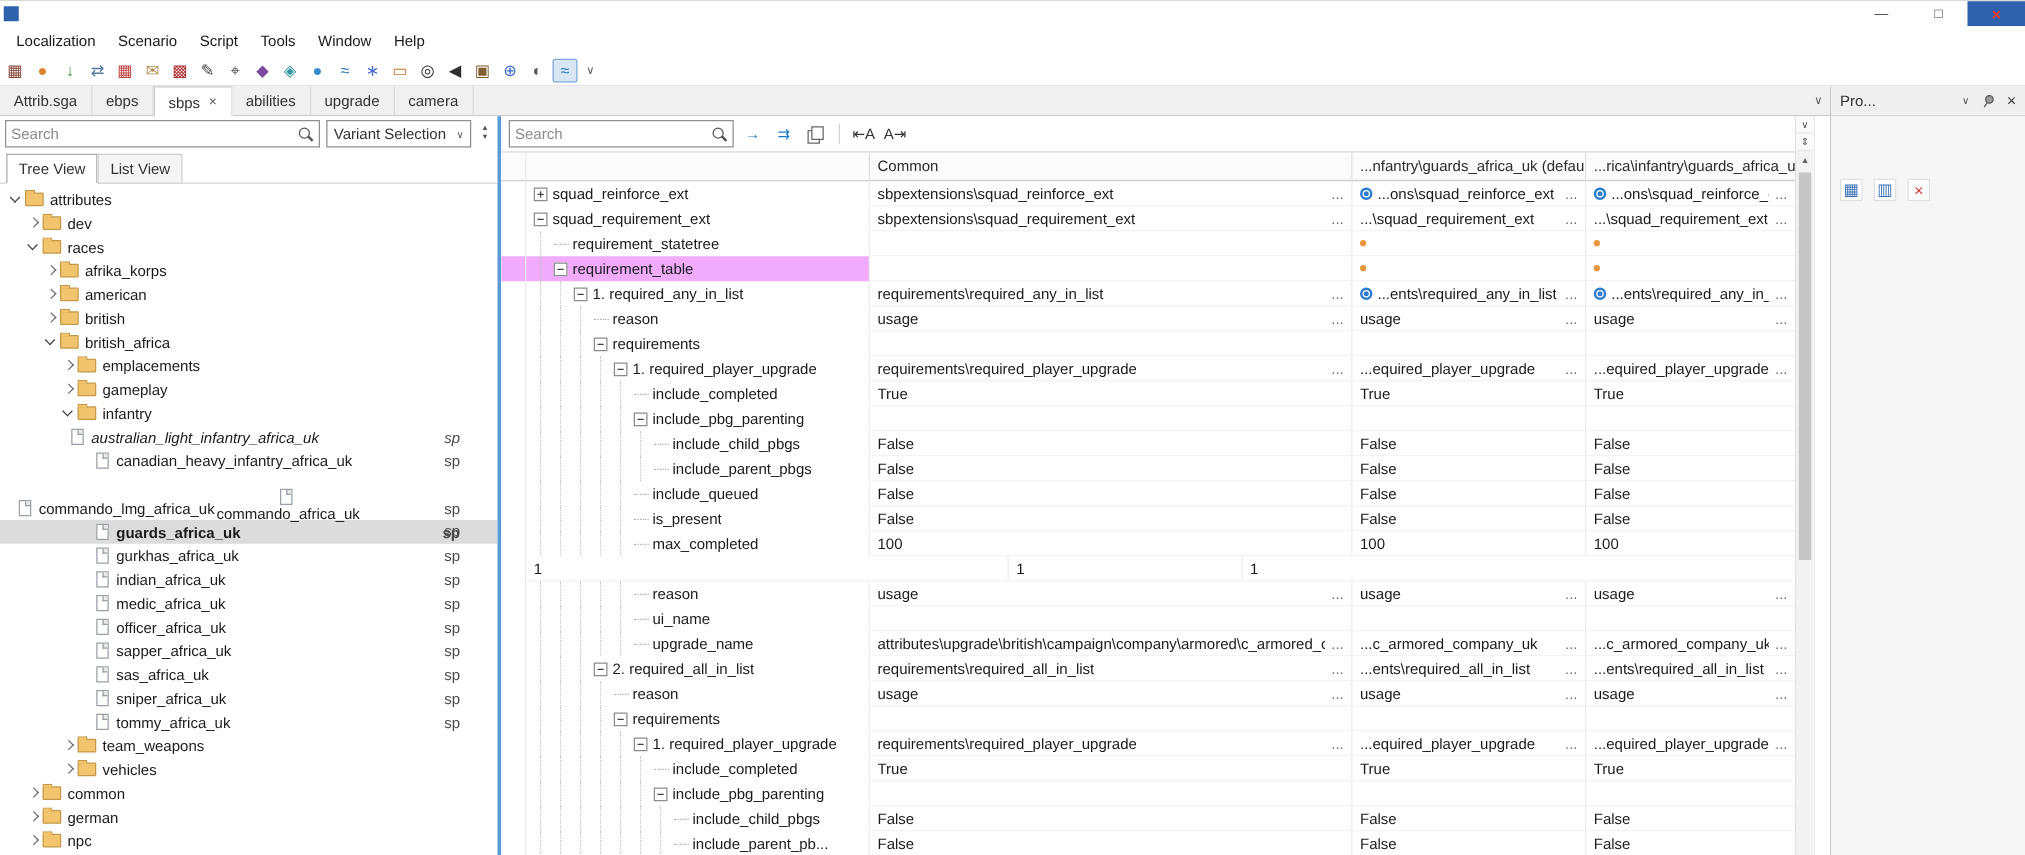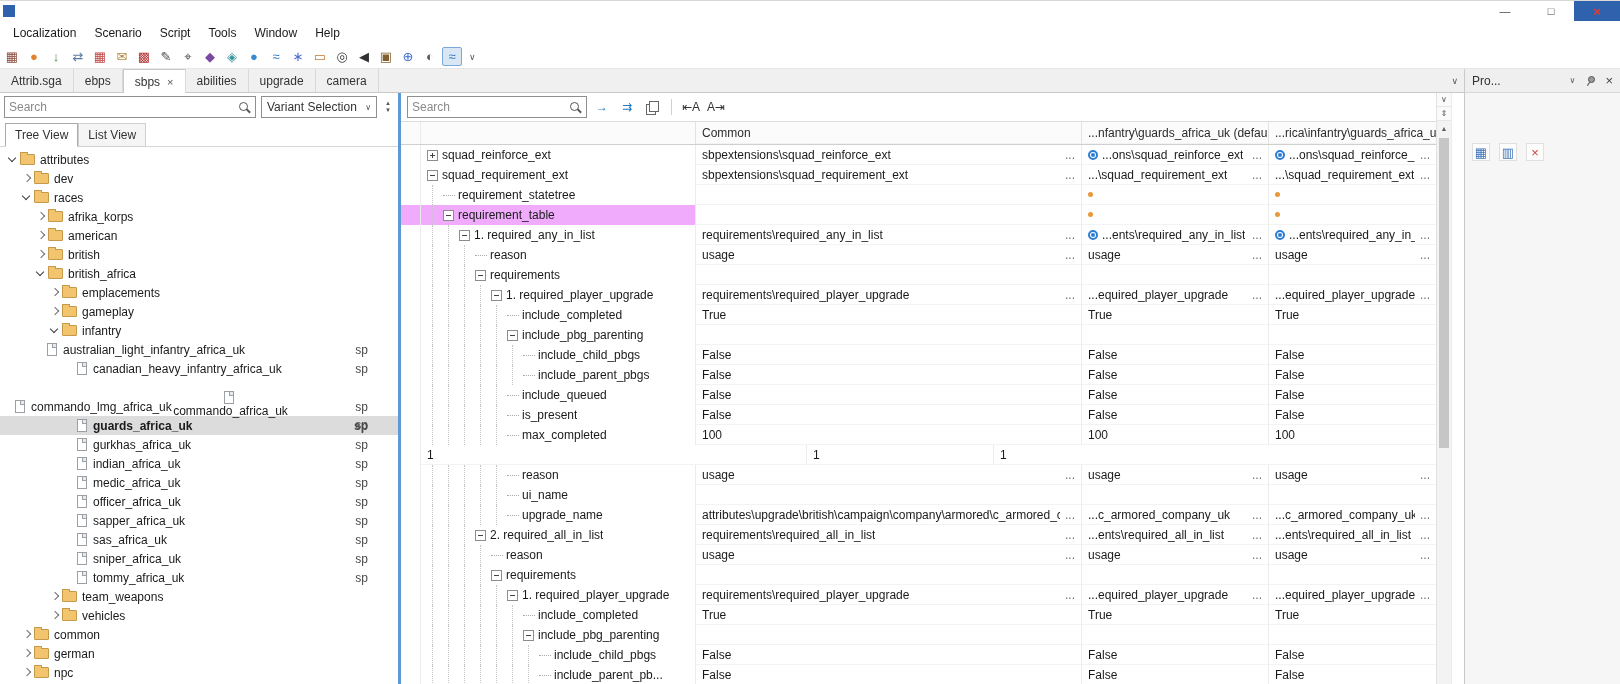--- a/index.html
+++ b/index.html
@@ -265,21 +265,21 @@
               <div class="st-row" style="padding-left: 48px;">
                 <span class="chev right"></span>
                 <span class="ic-folder"></span>
                 <span class="st-label">gameplay</span>
               </div>
               <div class="st-row" style="padding-left: 48px;">
                 <span class="chev down"></span>
                 <span class="ic-folder"></span>
                 <span class="st-label">infantry</span>
               </div>
-              <div class="st-row" style="padding-left: 32px;">
+              <div class="st-row" style="padding-left: 42px; font-style: italic;">
                 <span class="chev"></span>
                 <span class="ic-file"></span>
                 <span class="st-label">australian_light_infantry_africa_uk</span>
                 <span class="sp-badge">sp</span>
               </div>
               <div class="st-row" style="padding-left: 62px;">
                 <span class="chev"></span>
                 <span class="ic-file"></span>
                 <span class="st-label">canadian_heavy_infantry_africa_uk</span>
                 <span class="sp-badge">sp</span>

